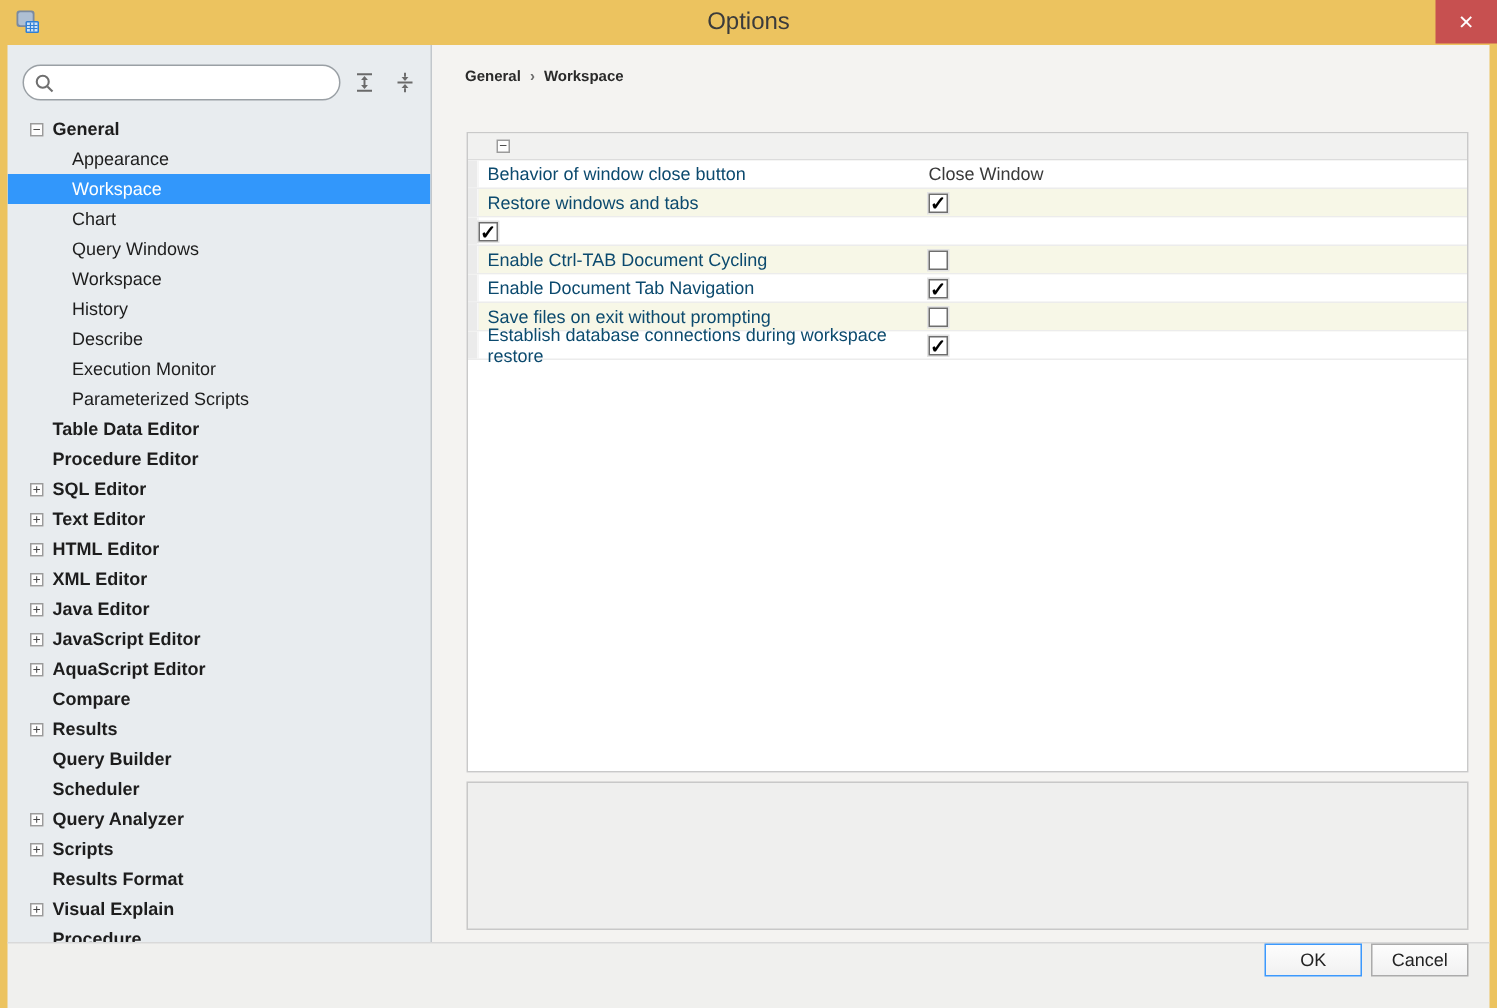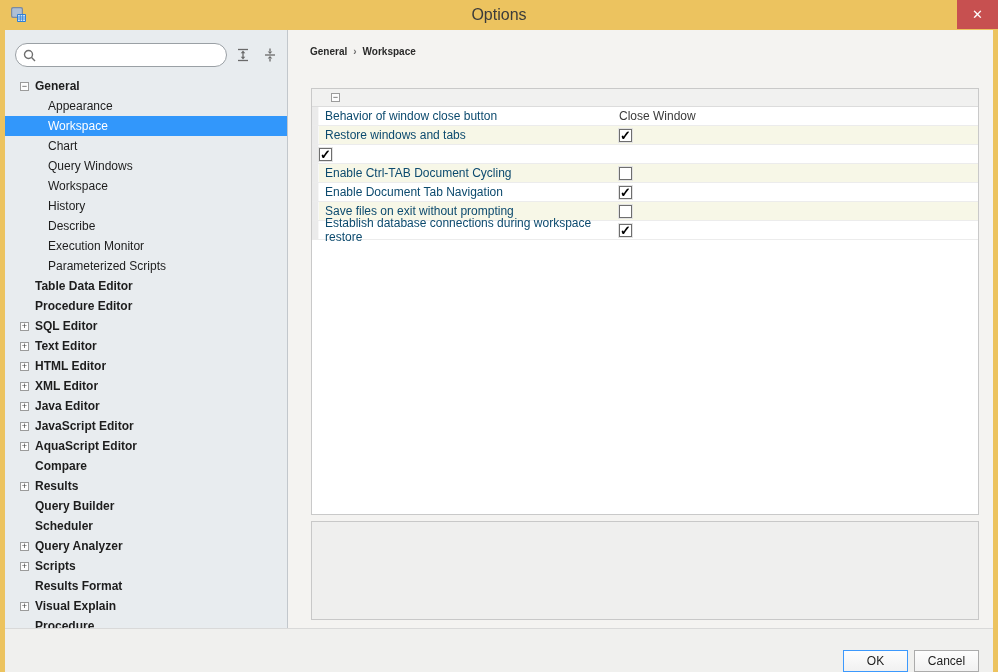--- a/index.html
+++ b/index.html
@@ -55,21 +55,21 @@
   .set-value { flex:1; display:flex; align-items:center; color:#3a3a3a; }
   .cb { width:13px; height:13px; border:1px solid #6e6e6e; background:#fff; display:inline-flex;
         align-items:center; justify-content:center; font-size:13px; font-weight:bold; color:#000;
         line-height:13px; box-shadow:0 0 0 1px #e3e3e3; cursor:pointer; }
 
   .desc-panel { position:absolute; left:23px; right:14px; top:491px; height:99px;
                 background:#efefee; border:1px solid #c8c8c8; }
 
   
   .bottombar { height:44px; background:#f0f0ee; border-top:1px solid #d9d9d9;
-               display:flex; align-items:flex-end; justify-content:flex-end; gap:6px; padding-right:14px; }
+               display:flex; align-items:flex-start; justify-content:flex-end; gap:6px; padding-right:14px; }
   .btn { width:65px; height:22px; background:linear-gradient(#fdfdfd,#f1f1f1); border:1px solid #ababab;
          font-family:"Liberation Sans", sans-serif; font-size:12px; color:#222; cursor:pointer; }
   .btn.ok { border:1px solid #3c99fd; }
 </style>
 </head>
 <body>
 
 <div class="stage">
 
   <div class="titlebar">

